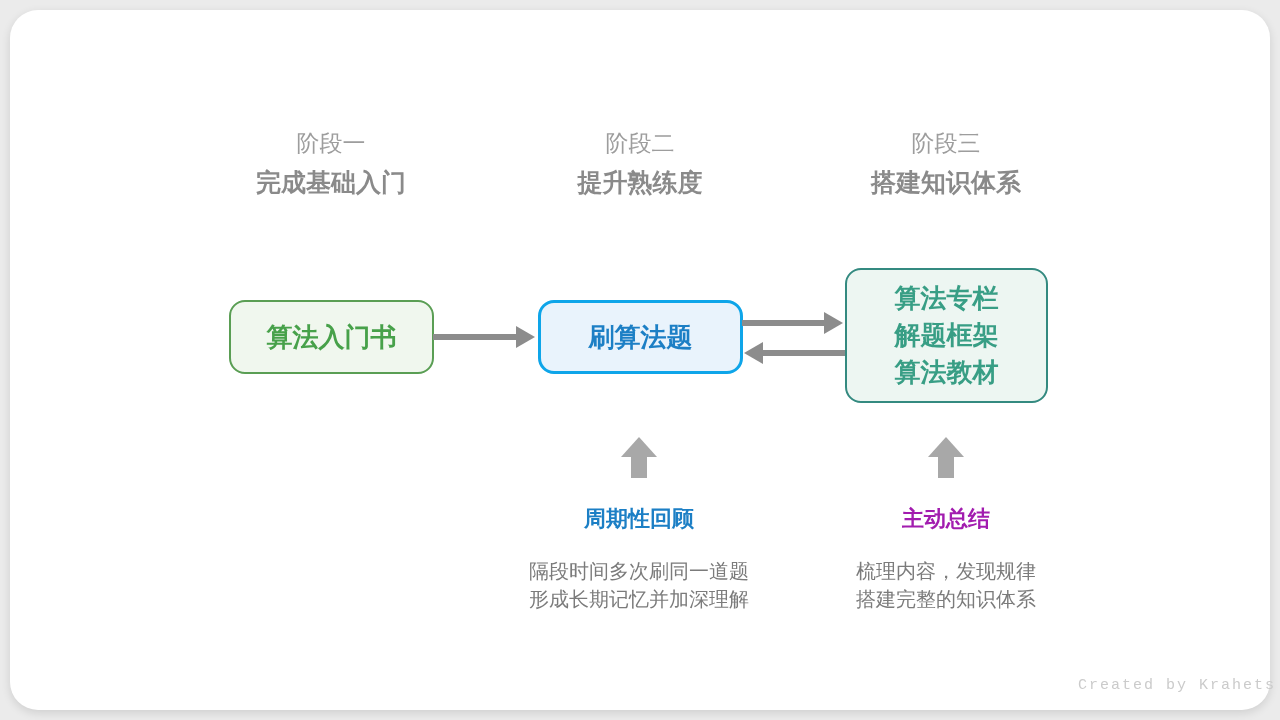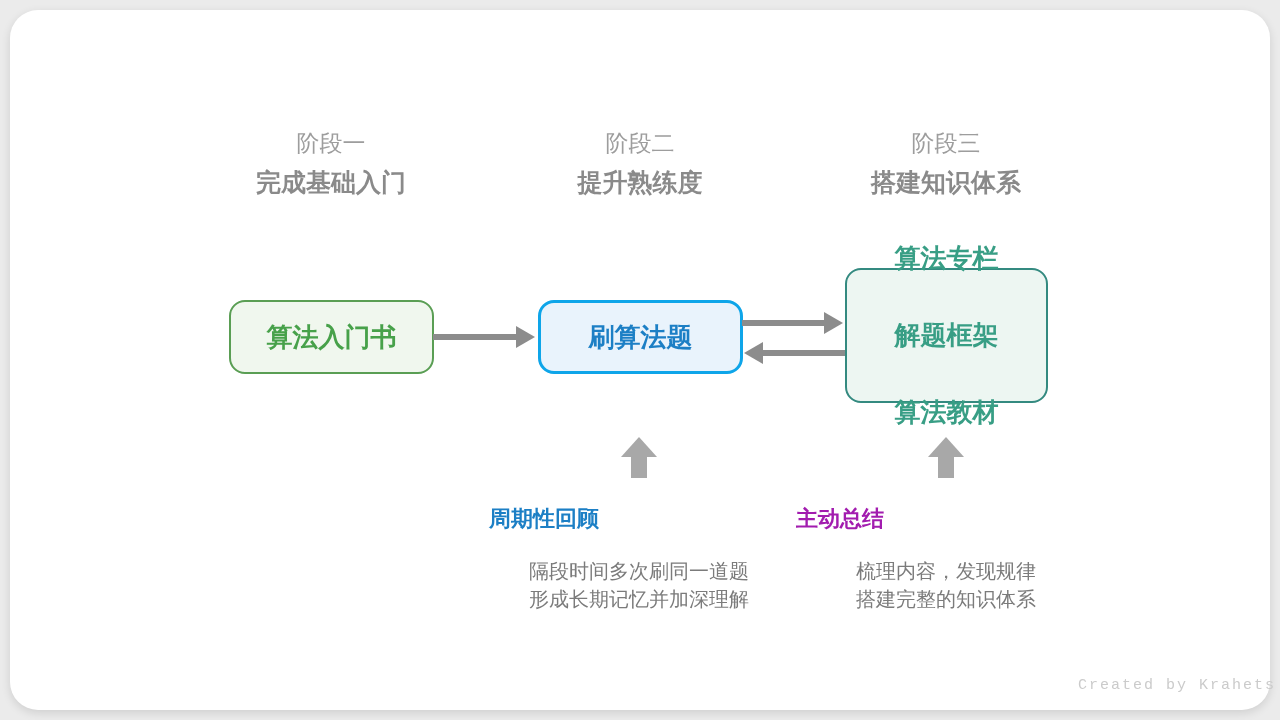--- a/index.html
+++ b/index.html
@@ -33,21 +33,21 @@
   .node {
     border-radius: 16px;
     display: flex; flex-direction: column;
     align-items: center; justify-content: center;
     font-weight: bold; font-size: 26px;
     text-align: center;
   }
   .node-line { line-height: 37px; }
   .node-green { background: #f0f7ee; border: 2.5px solid #5a9e54; color: #47a14a; }
   .node-blue  { background: #e9f3fc; border: 3px solid #0ea5e9; color: #1c7fc5; }
-  .node-teal  { background: #edf6f2; border: 2.5px solid #348a80; color: #389e85; gap: 40px; }
+  .node-teal  { background: #edf6f2; border: 2.5px solid #348a80; color: #389e85; }
 
   
   .h-line { height: 6px; background: #8c8c8c; }
   .head-right {
     width: 0; height: 0;
     border-left: 19px solid #8c8c8c;
     border-top: 11px solid transparent;
     border-bottom: 11px solid transparent;
   }
   .head-left {
@@ -61,21 +61,21 @@
   .up-head {
     width: 0; height: 0;
     border-left: 18px solid transparent;
     border-right: 18px solid transparent;
     border-bottom: 20px solid #a8a8a8;
   }
   .up-stem { width: 16px; height: 21px; background: #a8a8a8; }
 
   
   .anno-title {
-    width: 300px; 
+    width: 300px; text-align: center;
     font-size: 22px; font-weight: bold; line-height: 26px;
   }
   .anno-title.blue { color: #1c7fc5; }
   .anno-title.teal { color: #a21caf; }
   .anno-desc {
     width: 320px; text-align: center;
     font-size: 20px; color: #7b7b7b; line-height: 28px;
   }
 
   .watermark {

